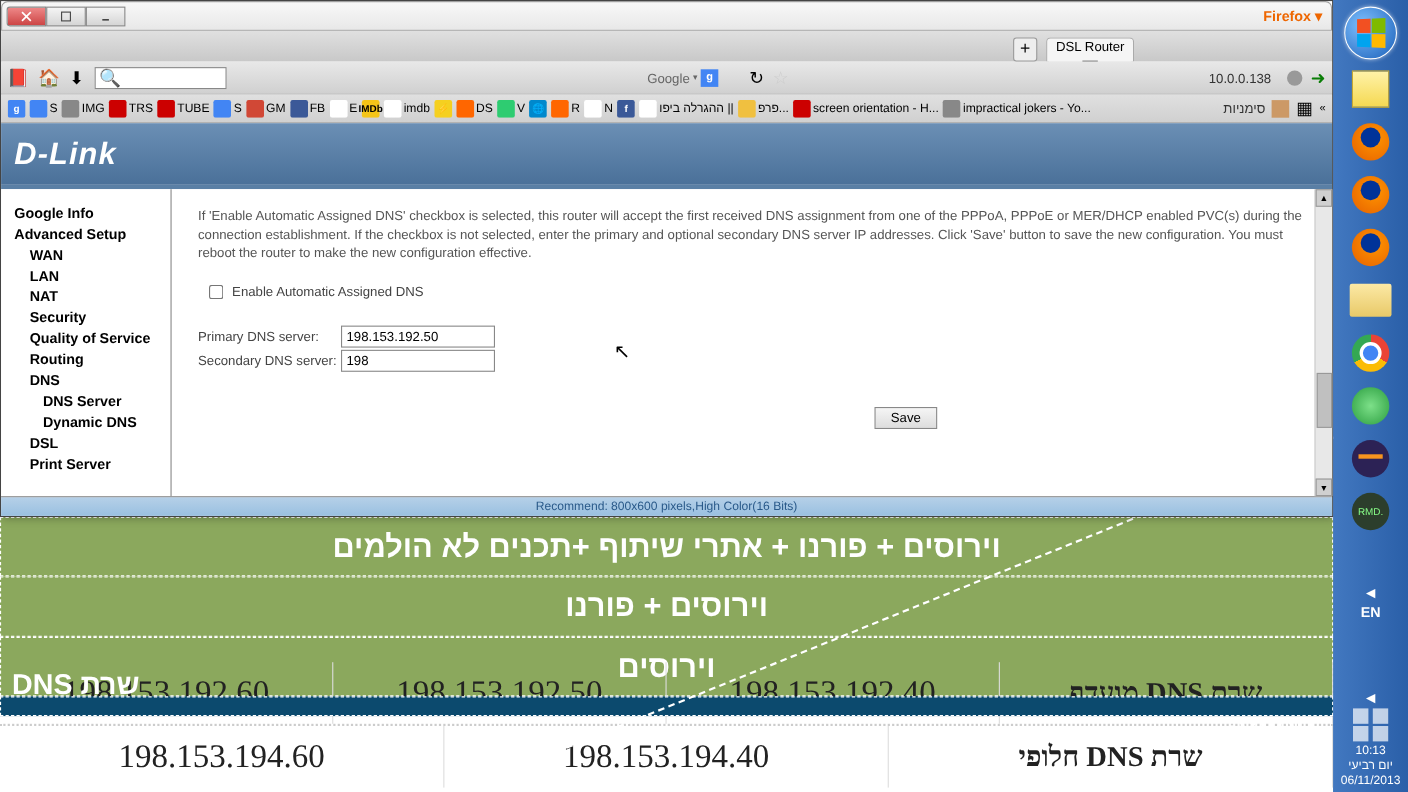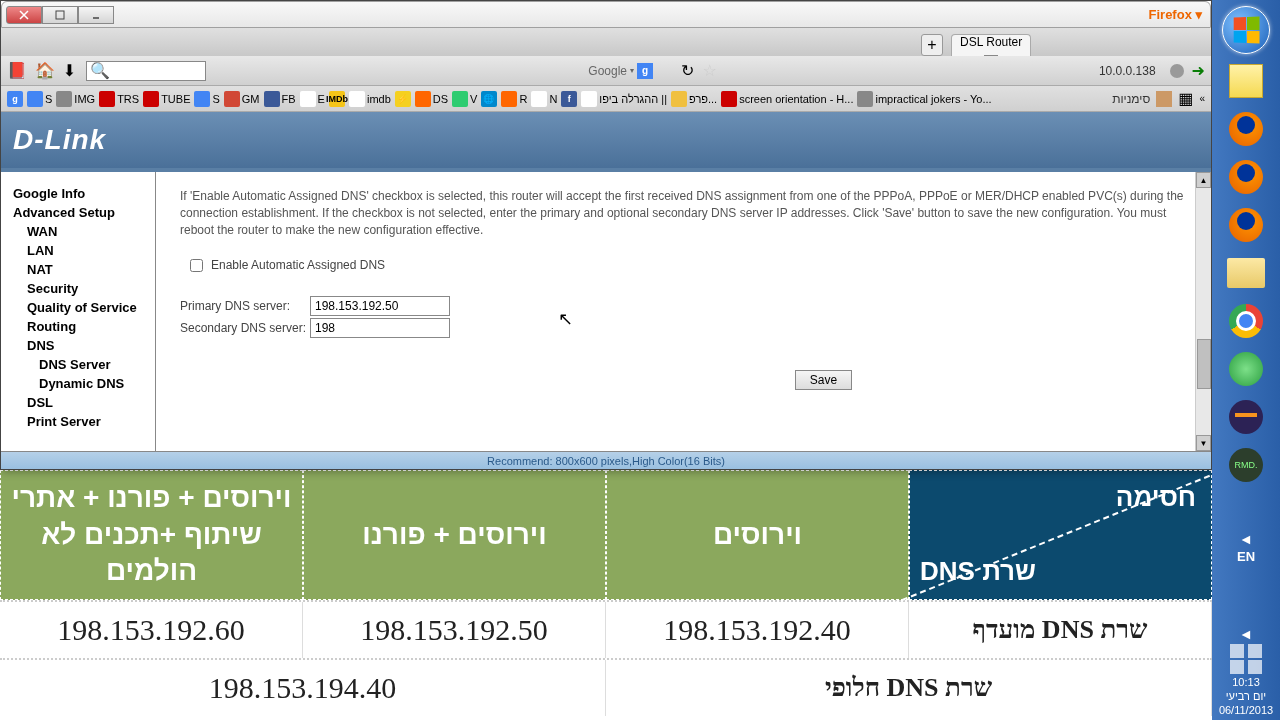--- a/index.html
+++ b/index.html
@@ -59,21 +59,21 @@
 .save-btn { padding: 2px 14px; font-size: 12px; border: 1px solid #888; background: linear-gradient(to bottom, #f5f5f5, #ddd); cursor: pointer; }
 
 .scrollbar-v { position: absolute; right: 0; top: 0; width: 16px; height: 100%; background: #e8e8e8; border-left: 1px solid #ccc; }
 .scroll-btn { height: 16px; background: #d0d0d0; border: 1px solid #999; display: flex; align-items: center; justify-content: center; font-size: 8px; }
 .scroll-thumb { position: absolute; top: 60%; width: 14px; left: 1px; height: 50px; background: #c0c0c0; border: 1px solid #999; }
 
 .status-bar { height: 18px; background: linear-gradient(to bottom, #b5d0e8, #9ac0e0); font-size: 11px; color: #2a5a8a; text-align: center; line-height: 18px; border-top: 1px solid #888; }
 
 
 .bg-table { position: absolute; top: 470px; left: 0; width: 1212px; height: 250px; background: #fff; }
-.table-header { display: flex; height: 130px; }
+.table-header { display: flex; height: 130px; flex-direction: column; }
 .th-cell { flex: 1; background: #8ba85d; color: #fff; font-size: 28px; font-weight: bold; display: flex; align-items: center; justify-content: center; border: 1px dashed #fff; text-align: center; padding: 8px; direction: rtl; line-height: 1.3; }
 .th-cell.corner { background: #0c4a6e; position: relative; font-size: 26px; }
 .th-cell.corner .top-txt { position: absolute; top: 10px; right: 15px; }
 .th-cell.corner .bot-txt { position: absolute; bottom: 10px; left: 10px; }
 .th-cell.corner::before { content: ''; position: absolute; width: 140%; height: 1px; border-top: 2px dashed #fff; top: 50%; left: -20%; transform: rotate(-22deg); }
 .table-row { display: flex; height: 58px; border-top: 2px dotted #ccc; }
 .td-cell { flex: 1; font-size: 30px; color: #222; display: flex; align-items: center; justify-content: center; border-right: 1px solid #ddd; font-family: Tahoma; }
 .td-cell.rtl { direction: rtl; font-size: 26px; font-weight: bold; }
 
 
@@ -117,20 +117,21 @@
       <span class="bot-txt">שרת DNS</span>
     </div>
   </div>
   <div class="table-row">
     <div class="td-cell">198.153.192.60</div>
     <div class="td-cell">198.153.192.50</div>
     <div class="td-cell">198.153.192.40</div>
     <div class="td-cell rtl">שרת DNS מועדף</div>
   </div>
   <div class="table-row">
+    <div class="td-cell">198.153.194.60</div>
     <div class="td-cell">198.153.194.40</div>
     <div class="td-cell rtl">שרת DNS חלופי</div>
   </div>
 </div>
 
 <div class="browser-window">
   <div class="window-titlebar">
     <div class="title-btns">
       <div class="title-btn close">
           <svg viewBox="0 0 10 10">

